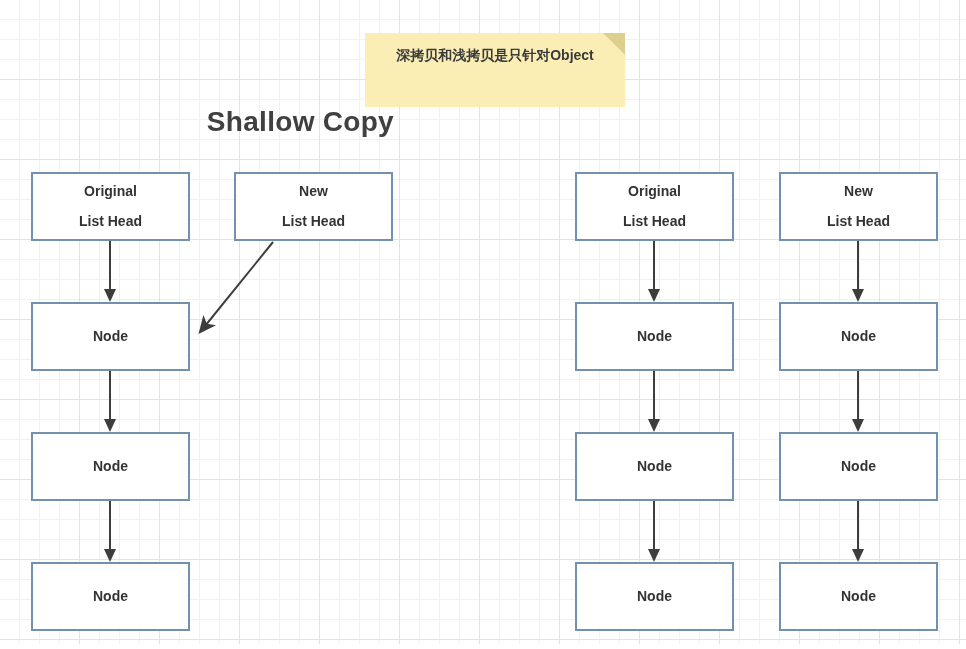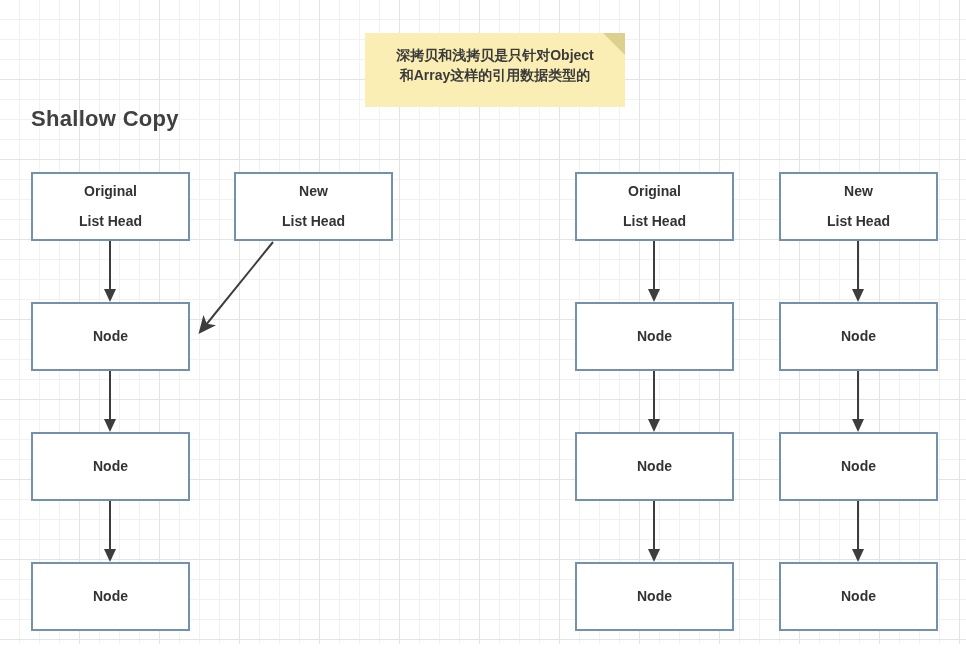--- a/index.html
+++ b/index.html
@@ -19,25 +19,25 @@
       linear-gradient(to right, #f1f1f1 1px, transparent 1px),
       linear-gradient(to bottom, #f1f1f1 1px, transparent 1px);
     background-size: 80px 80px, 80px 80px, 20px 20px, 20px 20px;
     background-position: -1px -1px, -1px -1px, -1px -1px, -1px -1px;
     font-family: "Liberation Sans", "DejaVu Sans", sans-serif;
   }
 
   
   .section-title {
     position: absolute;
-    font-size: 22px;
+    font-size: 28px;
     font-weight: bold;
     color: #404040;
     letter-spacing: .3px;
-    text-align: left;
+    text-align: right;
     white-space: nowrap;
   }
   #title-shallow { left: 31px;  top: 106px; width: 363px; }
   #title-deep    { left: 575px; top: 106px; width: 363px; }
 
   
   .node-box {
     position: absolute;
     width: 159px;
     height: 69px;
@@ -118,21 +118,20 @@
     border-left: 22px solid transparent;
   }
 </style>
 </head>
 <body>
 
 <div id="canvas">
 
   <div id="sticky-note">
     <div class="note-text">深拷贝和浅拷贝是只针对Object</div>
-    <div class="note-text">和Array这样的引用数据类型的</div>
     <div id="sticky-fold"></div>
   </div>
 
   <div id="title-shallow" class="section-title">Shallow Copy</div>
 
   <div class="node-box" style="left:31px; top:172px;">
     <span class="line1">Original</span>
     <span class="line2">List Head</span>
   </div>
   <div class="node-box" style="left:234px; top:172px;">

